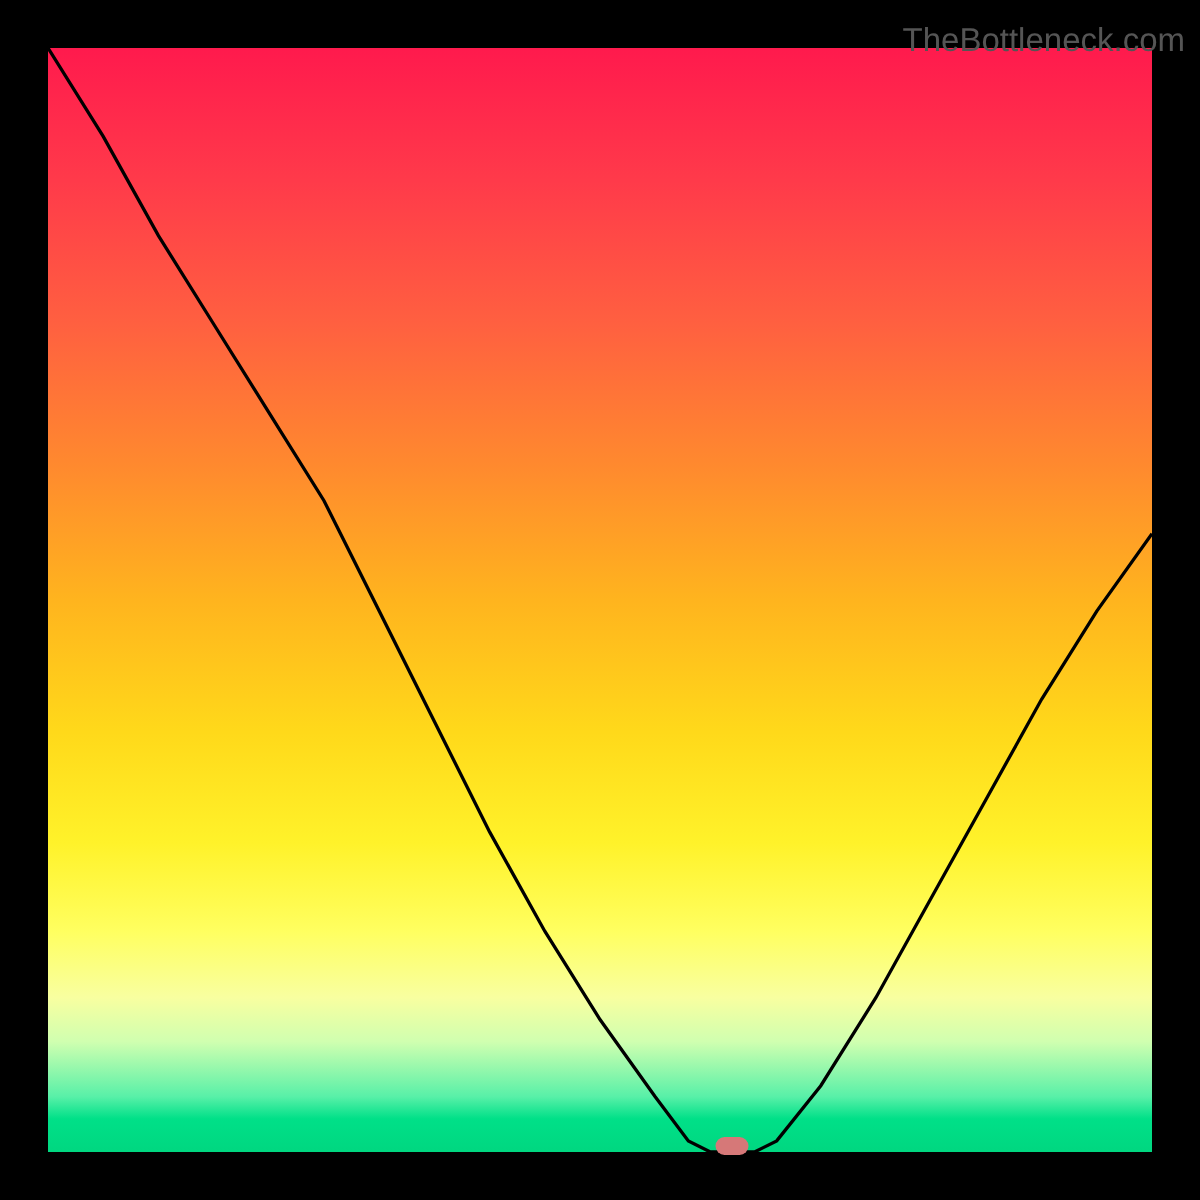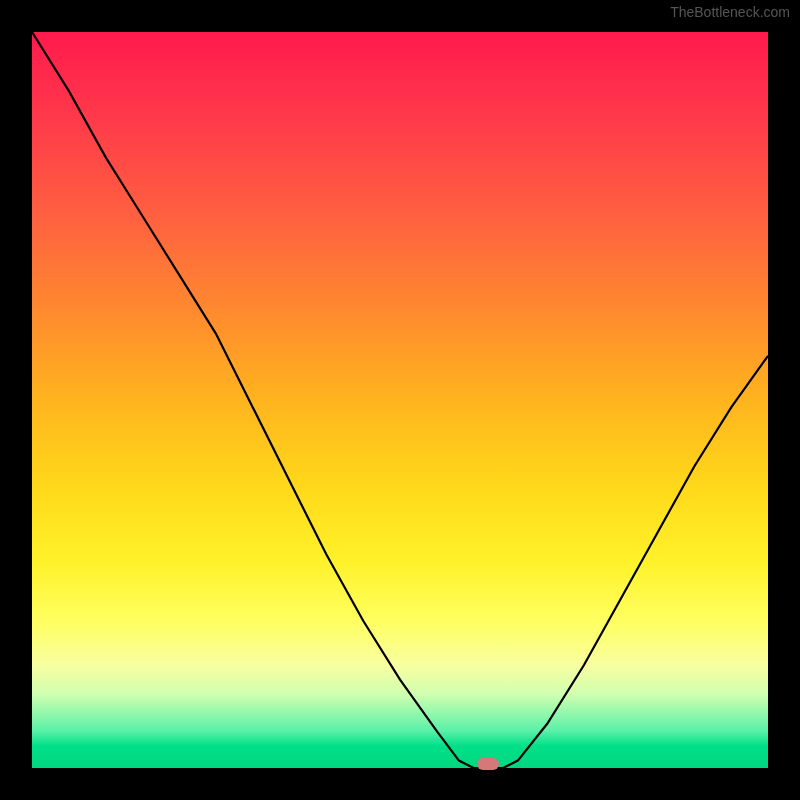--- a/index.html
+++ b/index.html
@@ -11,24 +11,24 @@
     font-family: Arial, Helvetica, sans-serif;
     overflow: hidden;
   }
   .wrap {
     position: relative;
     width: 800px;
     height: 800px;
   }
   .watermark {
     position: absolute;
-    top: 4px;
+    top: 14px;
     right: 10px;
     color: #555;
-    font-size: 14px;
+    font-size: 22px;
     font-weight: 500;
     z-index: 10;
     user-select: none;
   }
   .plot-area {
     position: absolute;
     left: 32px;
     top: 32px;
     width: 736px;
     height: 736px;

